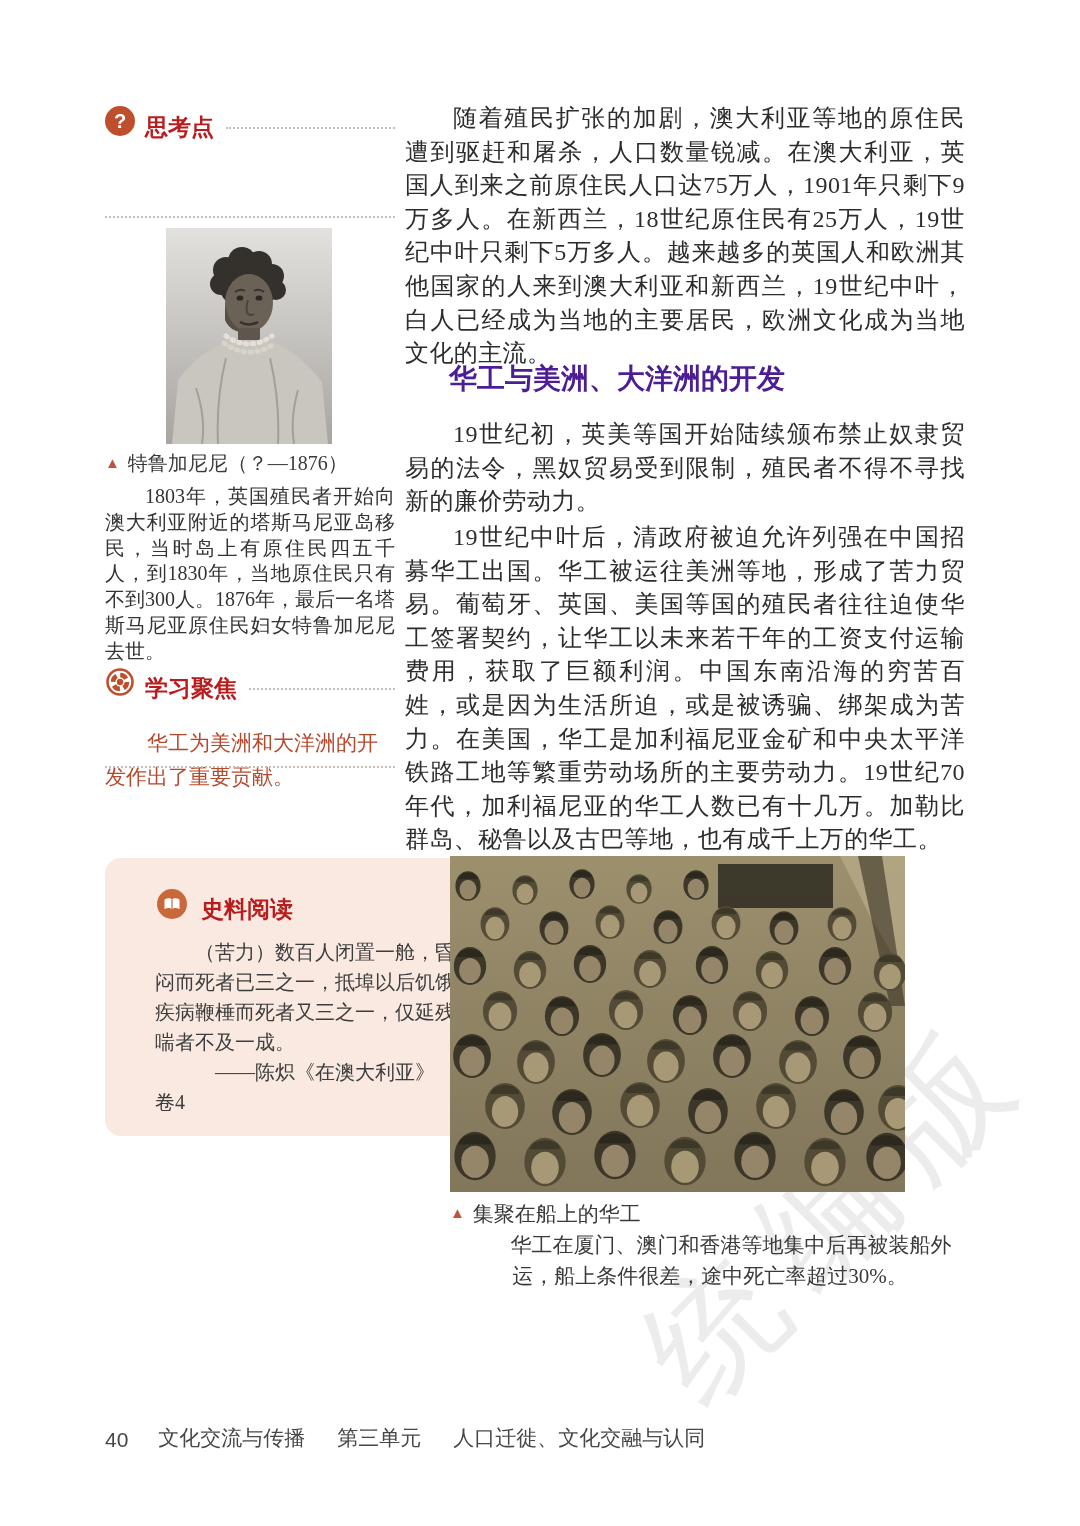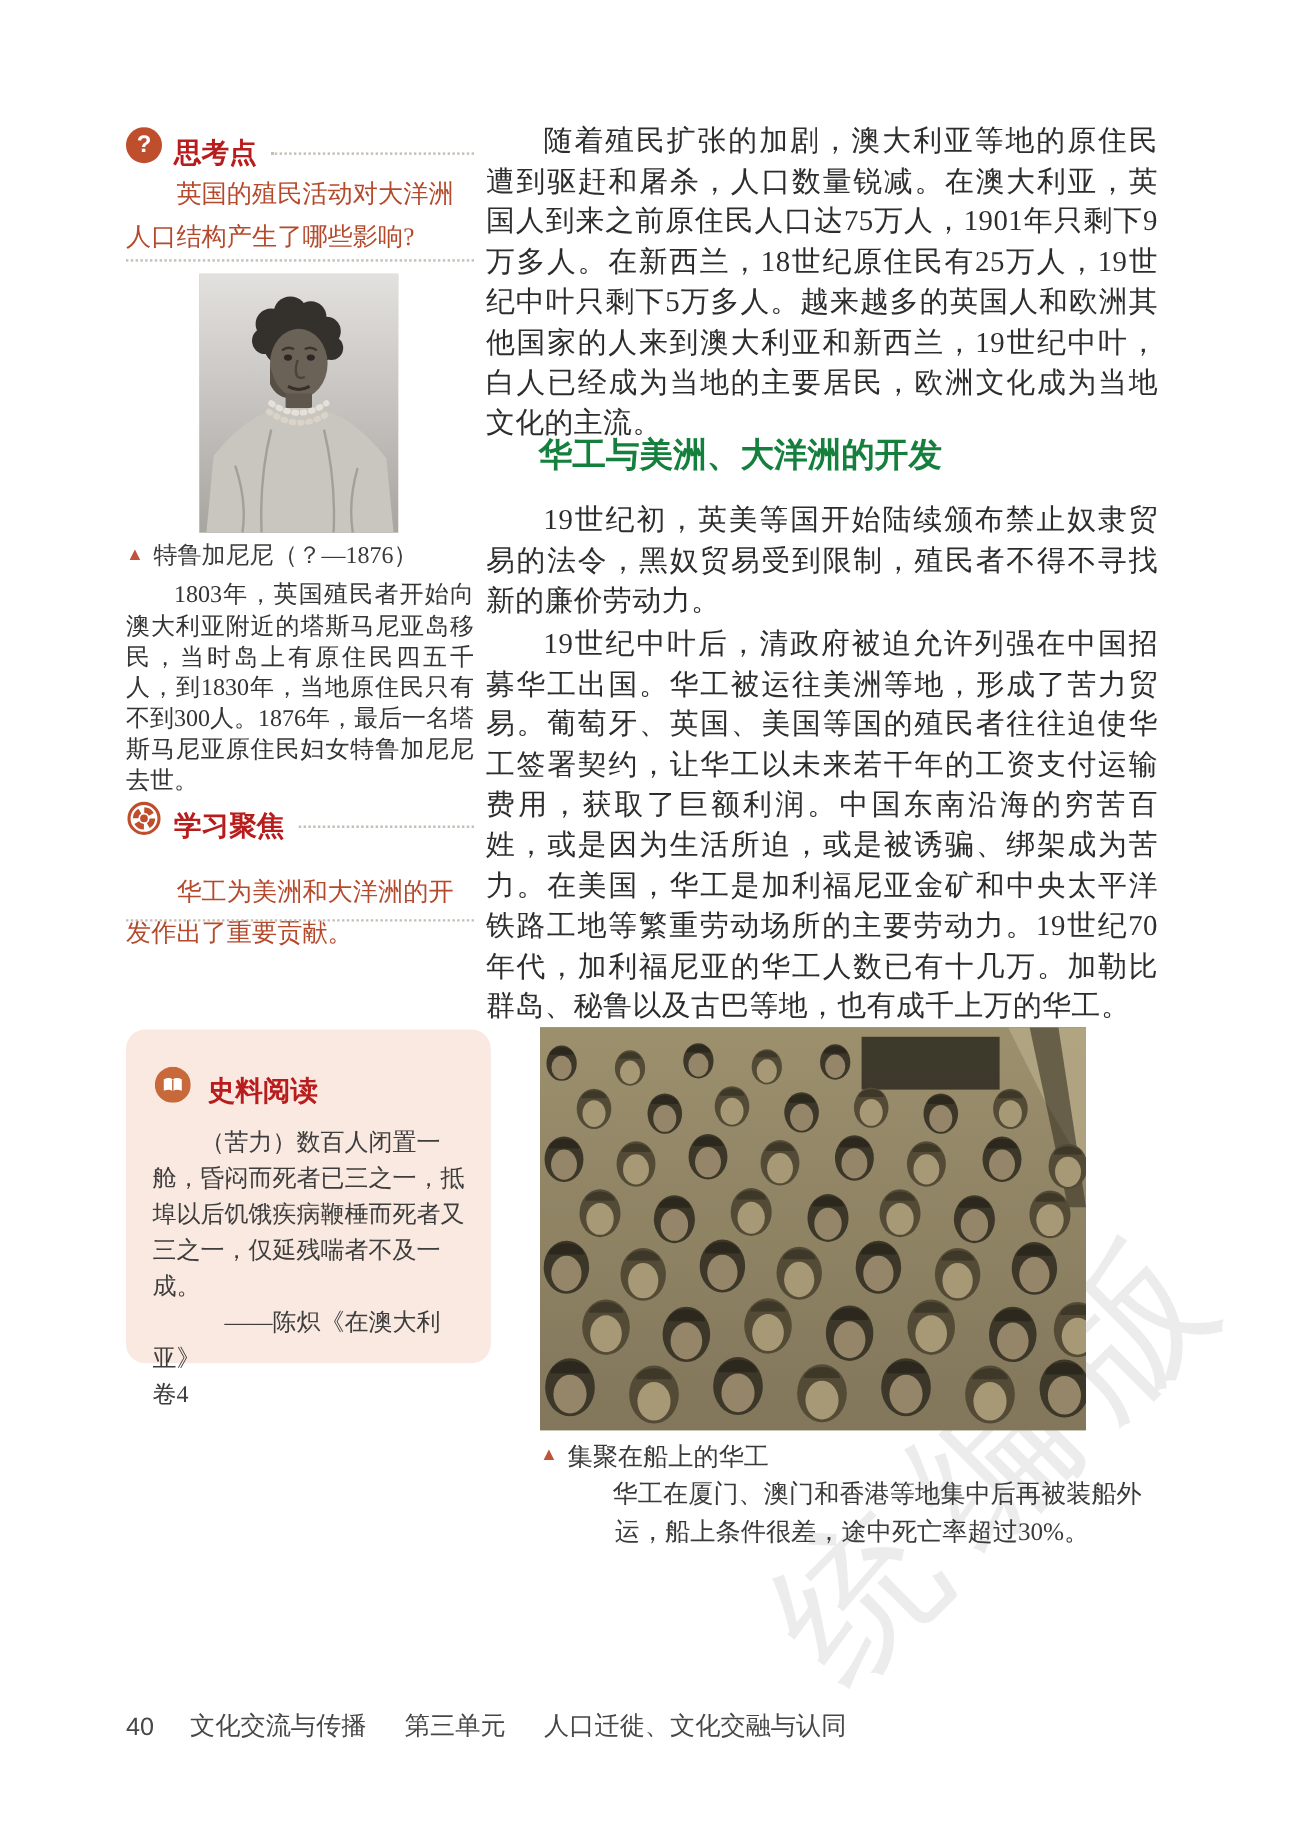--- a/index.html
+++ b/index.html
@@ -22,34 +22,34 @@
   .circle-icon{display:inline-flex;align-items:center;justify-content:center;width:30px;height:30px;
                border-radius:50%;background:#bf4e2d;color:#fff;font-family:"Liberation Sans","DejaVu Sans",sans-serif;
                font-weight:bold;font-size:20px;flex:0 0 30px;}
   .red-hand{color:#b5492c;font-size:21px;line-height:36px;text-indent:2em;}
   .portrait-frame{width:166px;height:216px;overflow:hidden;background:#cfccc8;}
   .cap-row{display:flex;align-items:flex-start;font-size:20px;color:#3a3a3a;line-height:26px;}
   .tri{color:#bf543a;font-size:15px;margin-right:8px;line-height:26px;}
   .side-desc{font-size:20px;line-height:25.8px;text-indent:2em;color:#343434;text-align:justify;}
 
   
-  .src-box{left:105px;top:858px;width:304px;height:278px;background:#f9e9e0;border-radius:16px;}
+  .src-box{left:105px;top:858px;width:344px;height:278px;background:#f9e9e0;border-radius:16px;padding-left:28px;}
   .src-head{display:flex;align-items:center;padding:24px 0 0 24px;}
   .src-head .feat-title{margin-left:14px;}
   .book-circle{width:30px;height:30px;flex:0 0 30px;}
   .src-quote{margin:12px 22px 0 22px;font-size:20px;line-height:30px;text-indent:2em;color:#3d3d3d;}
   .src-attrib{margin:0 22px;font-size:20px;line-height:30px;text-indent:3em;color:#3d3d3d;}
   .src-vol{margin:0 22px;font-size:20px;line-height:30px;color:#3d3d3d;}
 
   
   .main{left:405px;width:560px;}
   .body-p{font-size:24px;line-height:33.6px;text-indent:2em;text-align:justify;color:#2d2d2d;
           letter-spacing:.4px;}
   .sec-heading{font-family:"Liberation Sans","DejaVu Sans",sans-serif;font-weight:bold;
-               font-size:28px;color:#15803d;padding-left:44px;}
+               font-size:28px;color:#4c1d95;padding-left:44px;}
   .photo-frame{width:455px;height:336px;overflow:hidden;background:#968a6a;}
   .mcap-title{display:flex;font-size:21px;color:#3a3a3a;}
   .mcap-desc{font-size:21px;line-height:31px;text-indent:2em;color:#3a3a3a;width:520px;}
 
   
   .footer{left:105px;top:1424px;display:flex;align-items:flex-end;
           font-family:"Liberation Sans","DejaVu Sans",sans-serif;font-size:21px;color:#474747;}
   .footer .pgnum{margin-right:30px;}
   .footer .seg{margin-right:32px;}
 </style>
@@ -59,21 +59,20 @@
 <div class="page">
 
   <div class="abs watermark">统编版</div>
 
   <div class="abs side feat-header" style="top:105px;">
     <span class="circle-icon">?</span>
     <span class="feat-title">思考点</span>
     <span class="dot-fill"></span>
   </div>
 
-  <div class="abs side red-hand" style="top:143px;">英国的殖民活动对大洋洲人口结构产生了哪些影响?</div>
 
   <div class="abs side dot-rule" style="top:216px;"></div>
 
   <div class="abs portrait-frame" style="left:166px;top:228px;">
     <svg width="166" height="216" viewBox="0 0 166 216">
       <defs>
         <linearGradient id="pgbg" x1="0" y1="0" x2="0" y2="1">
           <stop offset="0" stop-color="#e3e1de"></stop>
             <stop offset="1" stop-color="#a8a5a1"></stop>
         </linearGradient>

